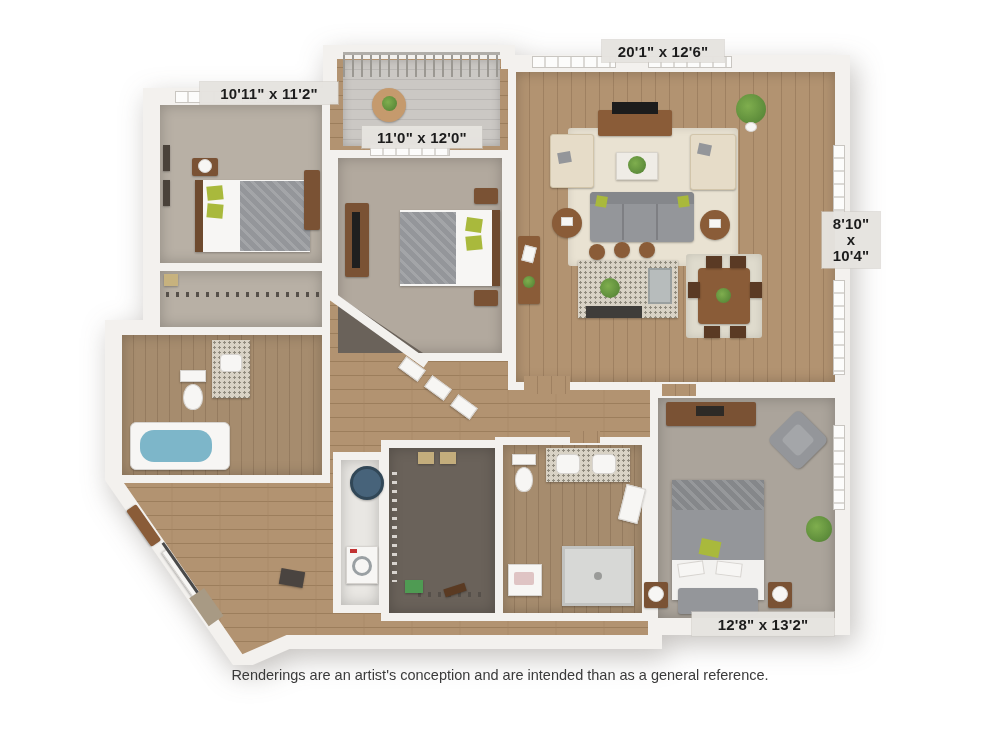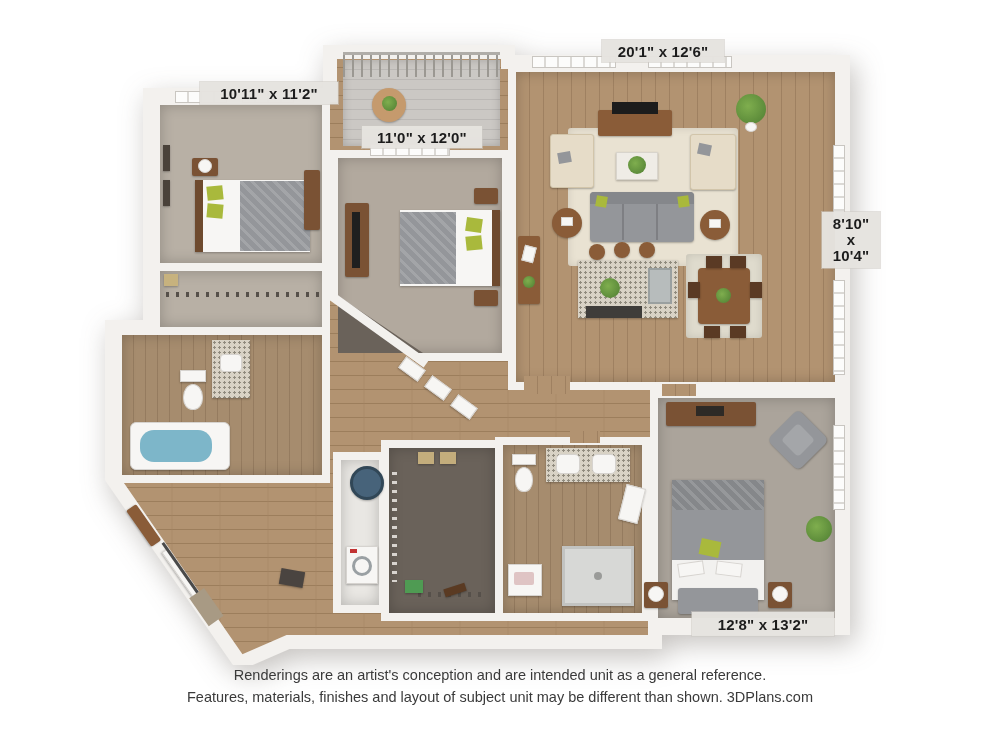--- a/index.html
+++ b/index.html
@@ -236,16 +236,15 @@
       <span>8'10"</span>
       <span>x</span>
       <span>10'4"</span>
     </div>
     <div class="chip" style="left:592px;top:572px;width:142px;height:24px;">
       <span>12'8" x 13'2"</span>
     </div>
   </div>
 
   <div class="disclaimer">
-    <div>Renderings are an artist's conception and are intended unit as a general reference.</div>
-    <div>Features, materials, finishes and layout of subject unit may be different than shown. 3DPlans.com</div>
+    <div>Renderings are an artist's conception and are intended than as a general reference.</div>
   </div>
 </div>
 
 </body></html>

